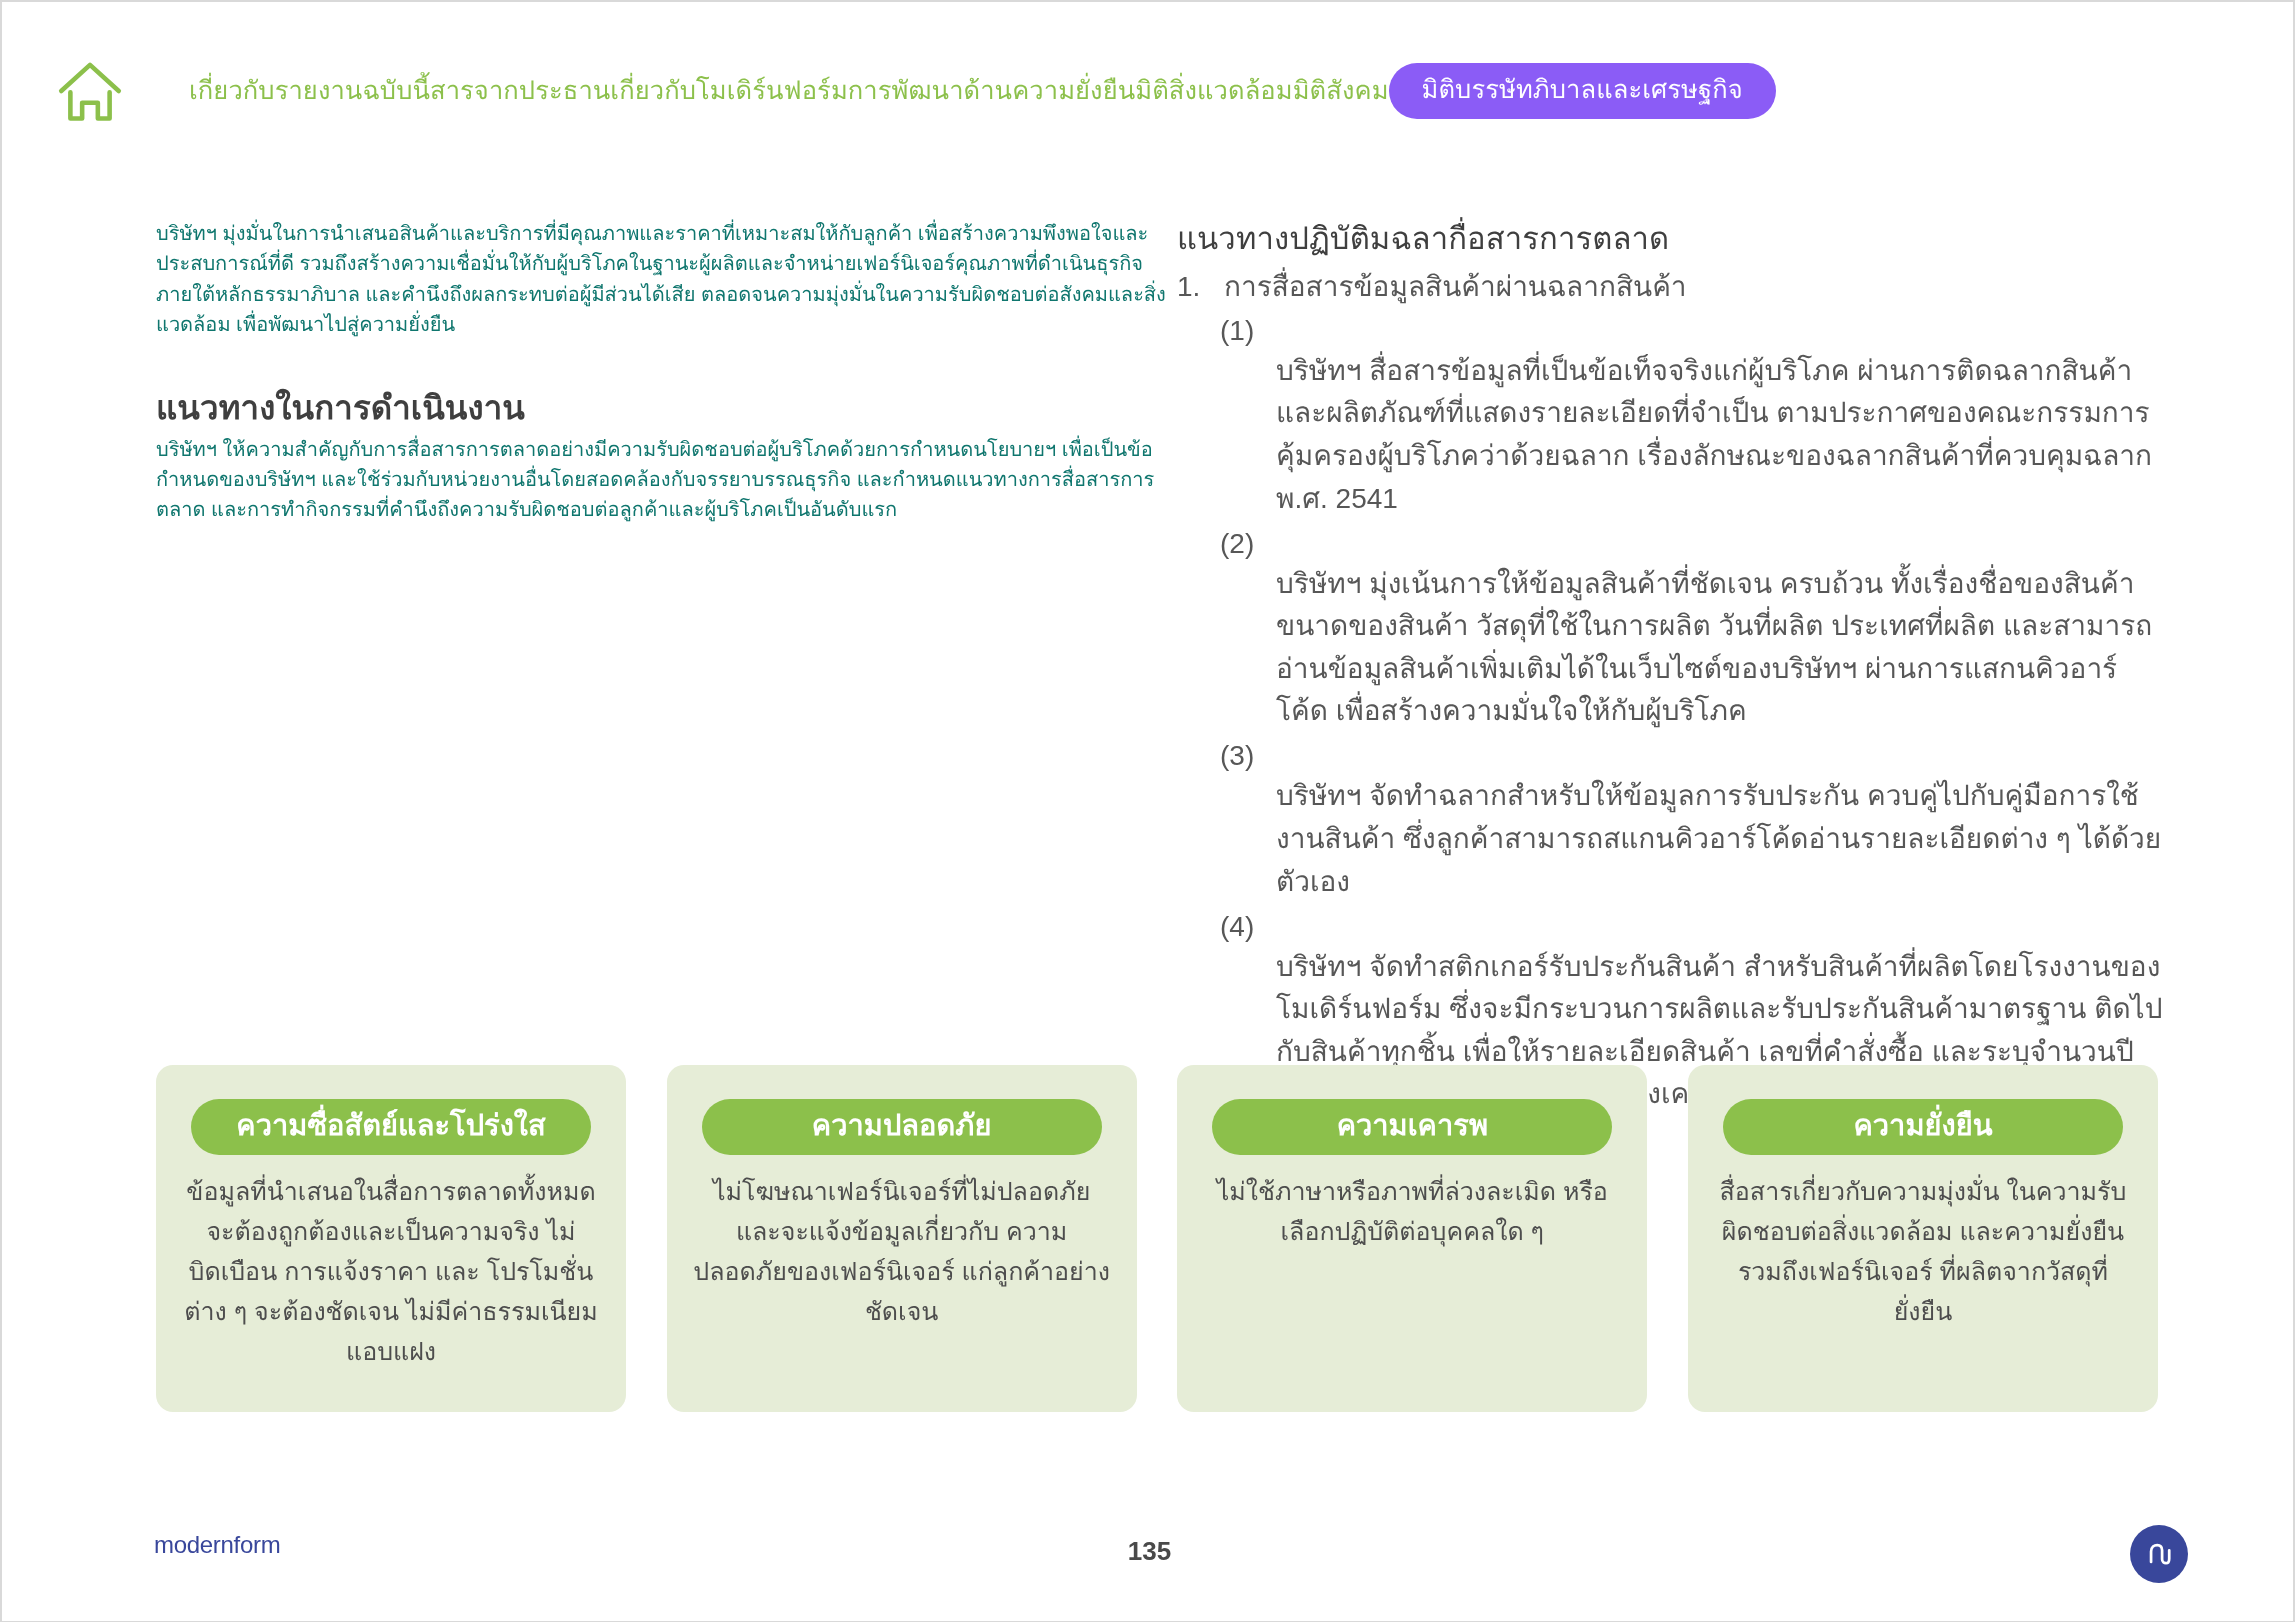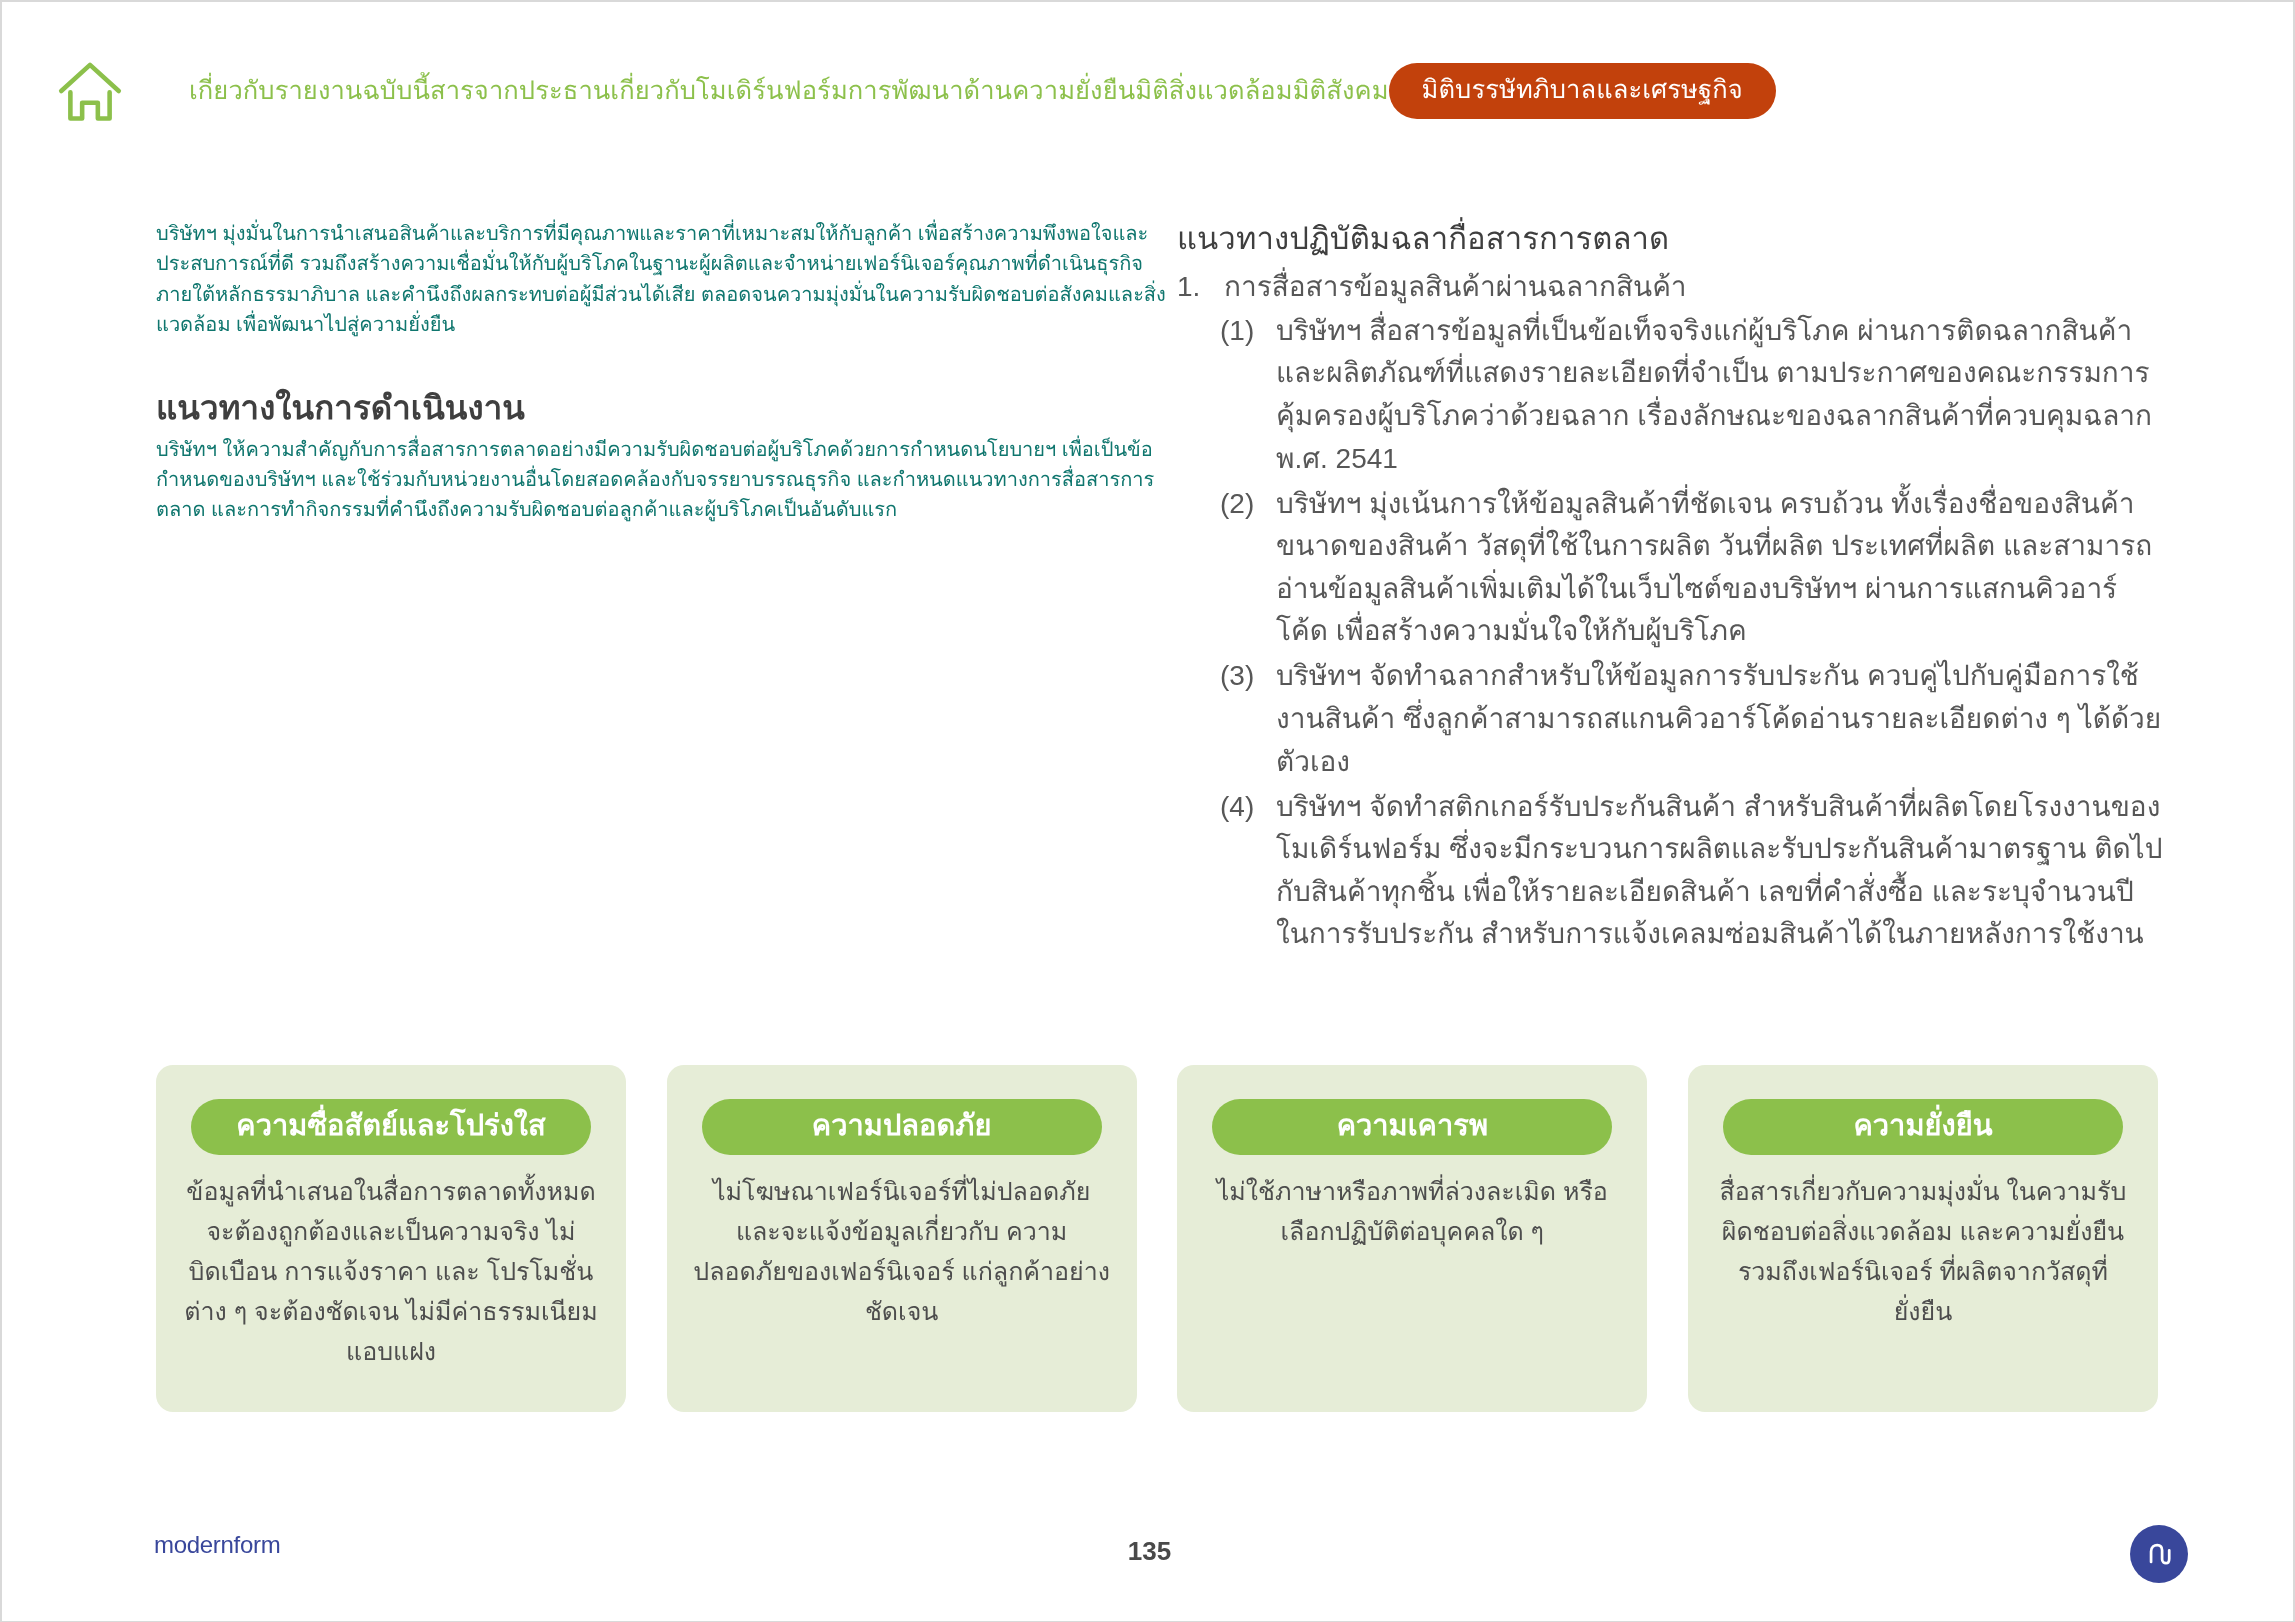--- a/index.html
+++ b/index.html
@@ -47,21 +47,21 @@
   }
   .nav-item {
     color: #8CC04B;
     font-size: 25.5px;
     line-height: 1;
     white-space: nowrap;
     letter-spacing: 0.1px;
     font-weight: 400;
   }
   .nav-item.pill {
-    background: #c2410c;
+    background: #8b5cf6;
     color: #ffffff;
     border-radius: 30px;
     padding: 14.4px 33px 17px 33px;
     font-weight: 500;
   }
 
   
   .columns {
     position: absolute;
     left: 0;
@@ -131,21 +131,21 @@
     display: flex;
     font-size: 28px;
     line-height: 1.52;
     color: #575757;
     margin-bottom: 2.6px;
   }
   .sub-row .marker {
     flex: none;
     width: 56px;
   }
-  .sub-row .txt { flex: 1; }
+  .sub-row .txt { flex: 1; margin-top: 40px; }
 
   
   .cards {
     position: absolute;
     left: 154px;
     top: 1063px;
     width: 2002px;
     display: flex;
     justify-content: space-between;
   }

